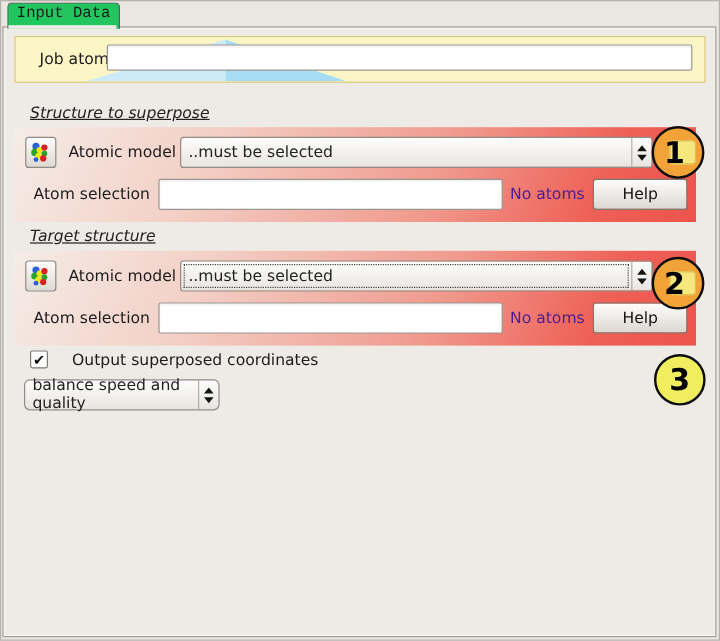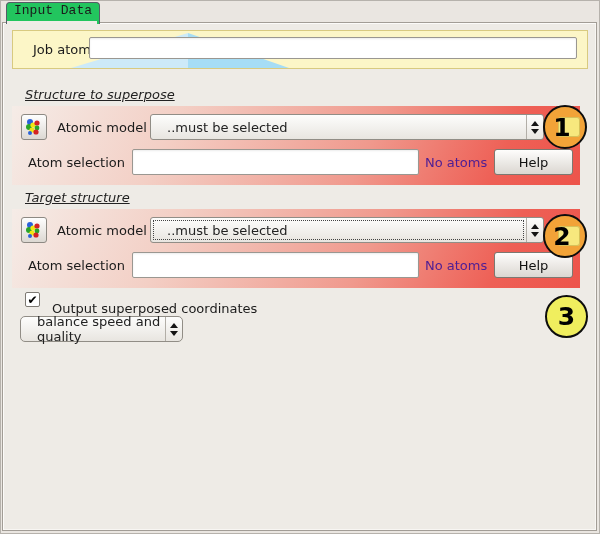--- a/index.html
+++ b/index.html
@@ -50,21 +50,21 @@
     position:absolute;width:26px;height:26px;border-radius:3px;
     background:linear-gradient(#fefefe,#dcd8d2);
     border:1px solid #8d8983;box-sizing:border-box;
     display:flex;align-items:center;justify-content:center;
   }
   .row-label{position:absolute;}
   .combo{
     position:absolute;height:26px;box-sizing:border-box;
     background:linear-gradient(#fdfdfc,#e8e5e0);
     border:1px solid #918d86;border-radius:3px;
-    display:flex;align-items:center;padding-left:16px;color:#222;
+    display:flex;align-items:center;padding-left:6px;color:#222;
   }
   .combo .spin{
     position:absolute;right:0;top:0;bottom:0;width:16px;
     border-left:1px solid #b2aea7;
     display:flex;flex-direction:column;align-items:center;justify-content:center;gap:3px;
   }
   .arr-up{width:0;height:0;border-left:4px solid transparent;border-right:4px solid transparent;border-bottom:5px solid #141414;}
   .arr-dn{width:0;height:0;border-left:4px solid transparent;border-right:4px solid transparent;border-top:5px solid #141414;}
   .focus-dots{position:absolute;left:2px;top:2px;right:19px;bottom:2px;border:1px dotted #444;pointer-events:none;}
   .text-input{
@@ -93,21 +93,21 @@
   .badge .num{position:relative;z-index:1;margin-left:-6px;font-weight:bold;font-size:25px;color:#000;}
   .badge.yellow{background:#f0ee5e;border-width:2px;width:43px;height:43px;}
   .badge.yellow .num{margin-left:0;}
   
   .checkbox{
     position:absolute;left:25px;top:292px;width:15px;height:15px;box-sizing:border-box;
     background:#fff;border:1px solid #7d7973;border-radius:2px;
     display:flex;align-items:center;justify-content:center;
     font-size:12px;line-height:12px;color:#000;
   }
-  .check-label{position:absolute;left:52px;top:293px;margin-top:8px;}
+  .check-label{position:absolute;left:60px;top:293px;}
   .combo.quality{left:20px;top:316px;width:163px;border-radius:5px;}
 </style>
 </head>
 <body>
 
 <div class="tab">
   <span>Input Data</span>
 </div>
 <div class="frame"></div>
 <div class="tab-cover"></div>

